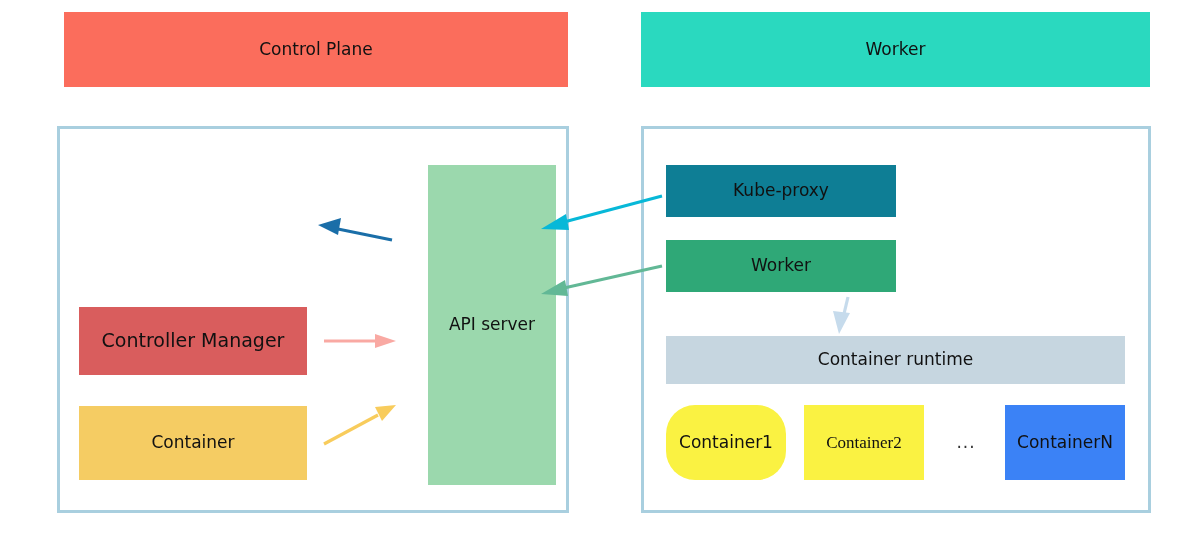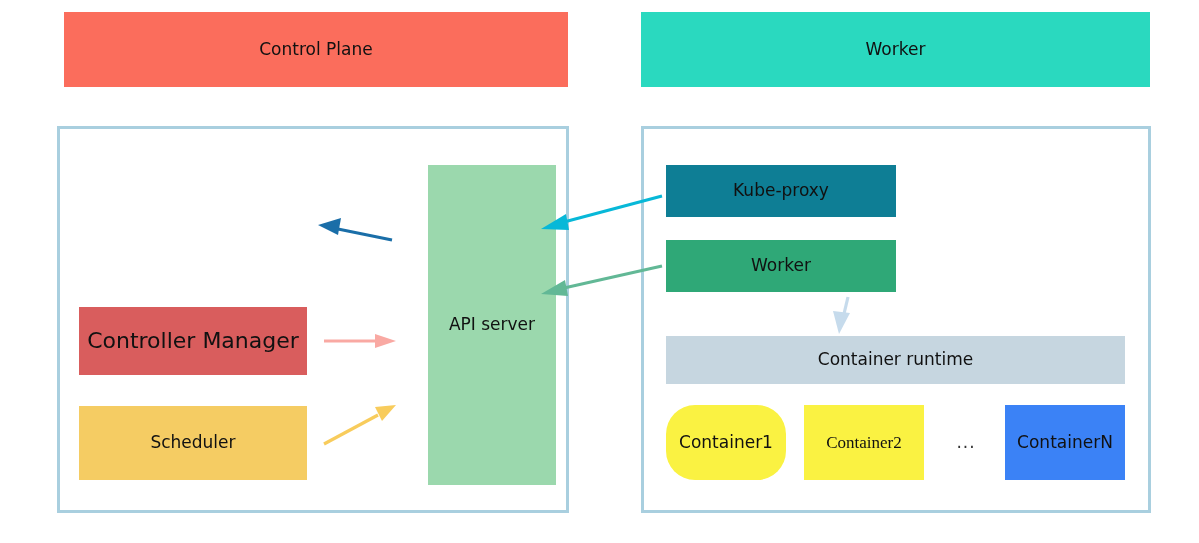--- a/index.html
+++ b/index.html
@@ -97,21 +97,21 @@
     inset: 0;
     display: flex;
     align-items: center;
     justify-content: center;
   }
 
   #node-controller-manager {
     left: 79px; top: 307px;
     width: 228px; height: 68px;
     background: #d95d5d;
-    font-size: 22px;
+    font-size: 19px;
   }
   #node-scheduler {
     left: 79px; top: 406px;
     width: 228px; height: 74px;
     background: #f5cc63;
     font-size: 17px;
   }
   #node-api-server {
     left: 402px; top: 165px;
     width: 128px; height: 320px;
@@ -191,21 +191,21 @@
 
   <div class="panel" id="panel-control-plane"></div>
   <div class="panel" id="panel-worker"></div>
 
 
   <div class="node" id="node-controller-manager">
     <span>Controller Manager</span>
   </div>
 
   <div class="node" id="node-scheduler">
-    <span>Scheduler</span>
+    <span>Container</span>
   </div>
 
   <div class="node" id="node-api-server">
     <span>API server</span>
   </div>
 
   <div class="node" id="node-kube-proxy">
     <span>Kube-proxy</span>
   </div>
 

